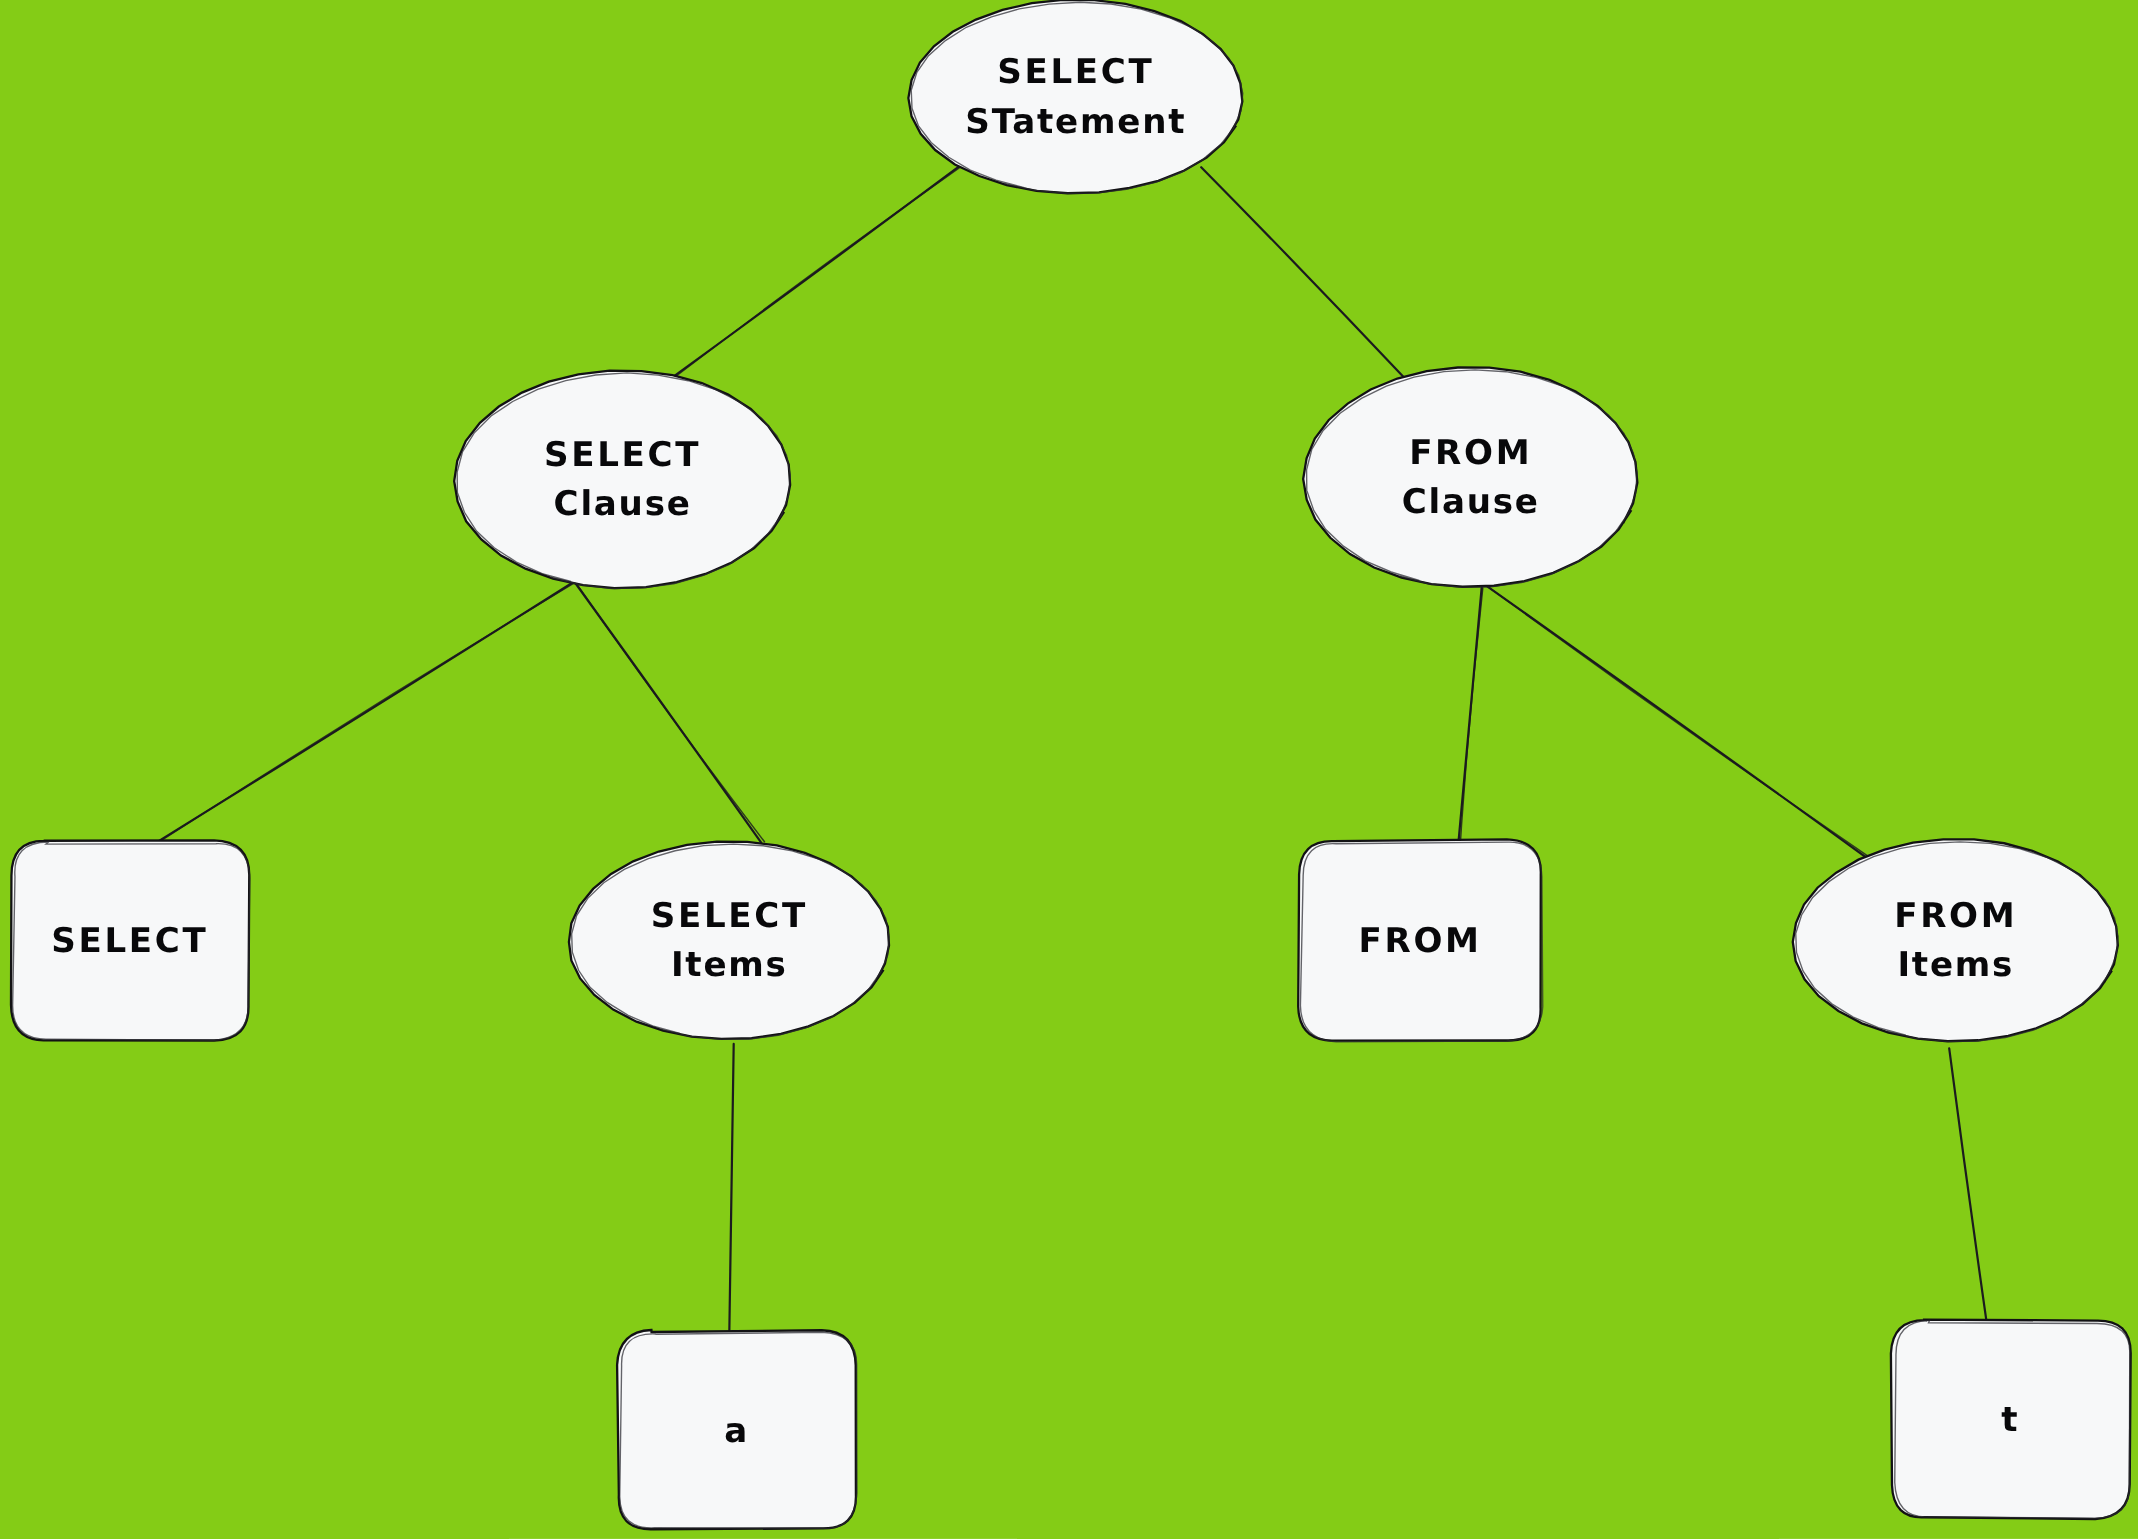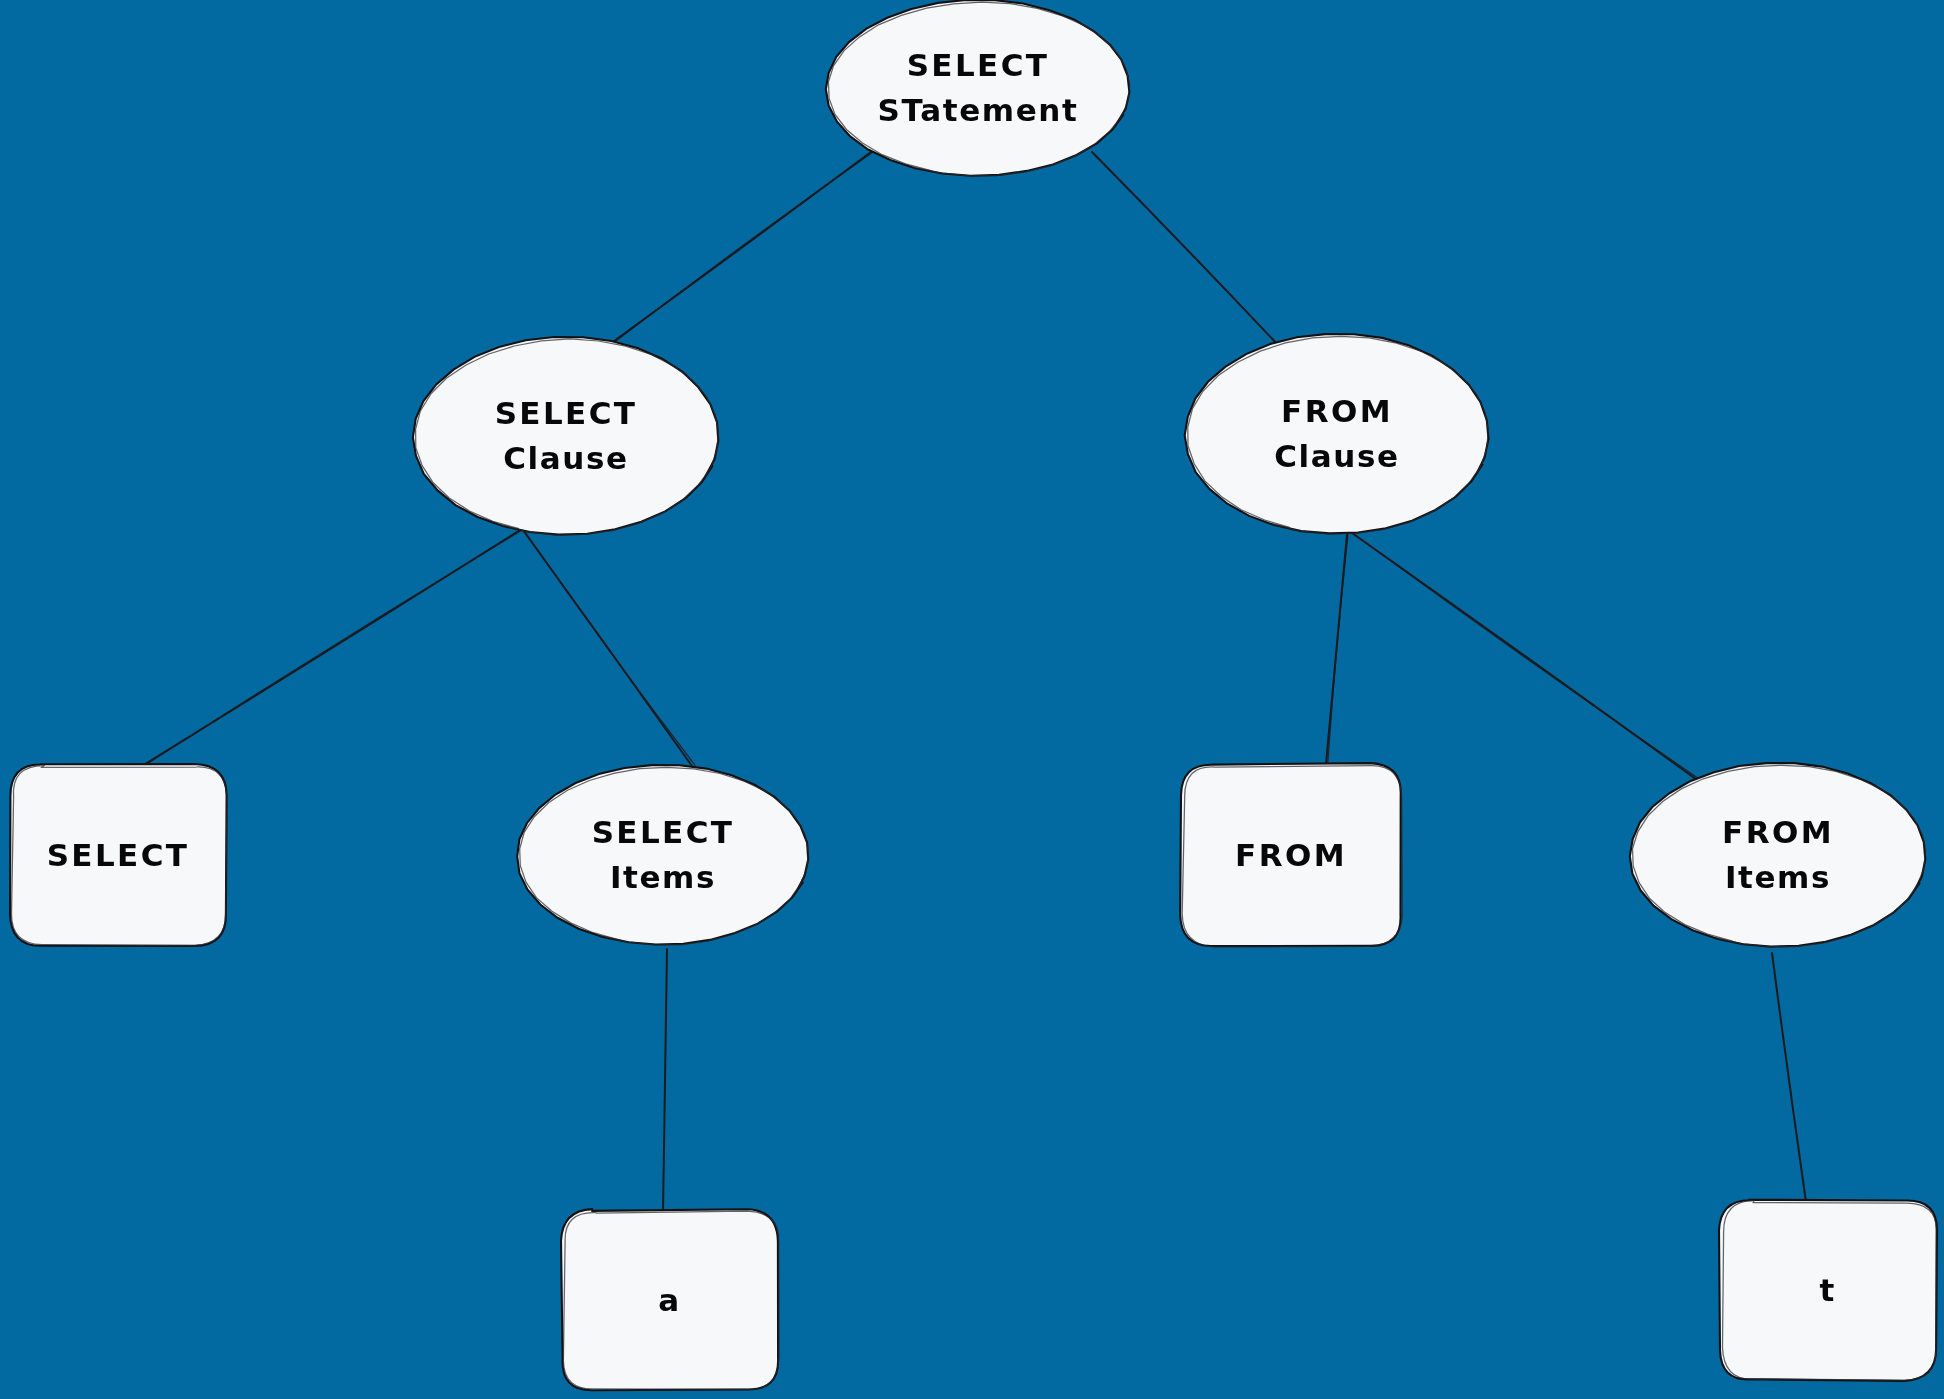--- a/index.html
+++ b/index.html
@@ -11,21 +11,21 @@
   body {
     width: 1944px;
     height: 1399px;
     overflow: hidden;
     font-family: "DejaVu Sans", sans-serif;
   }
   #diagram-root {
     position: relative;
     width: 1944px;
     height: 1399px;
-    background: #0369a1;
+    background: #84cc16;
   }
   svg#tree-canvas {
     position: absolute;
     top: 0;
     left: 0;
     width: 1944px;
     height: 1399px;
     display: block;
   }
   .edge-line {

